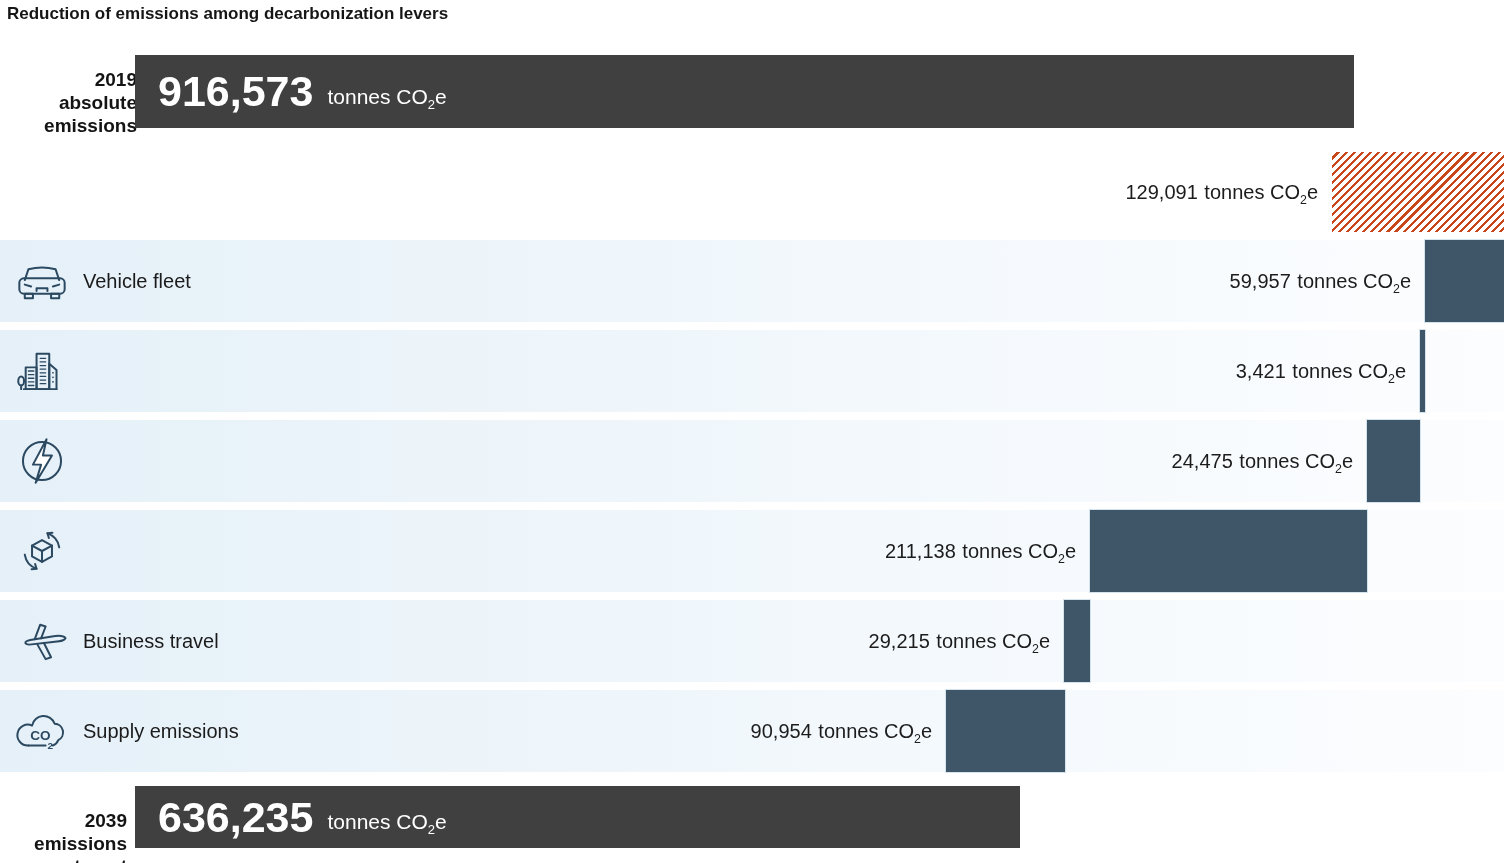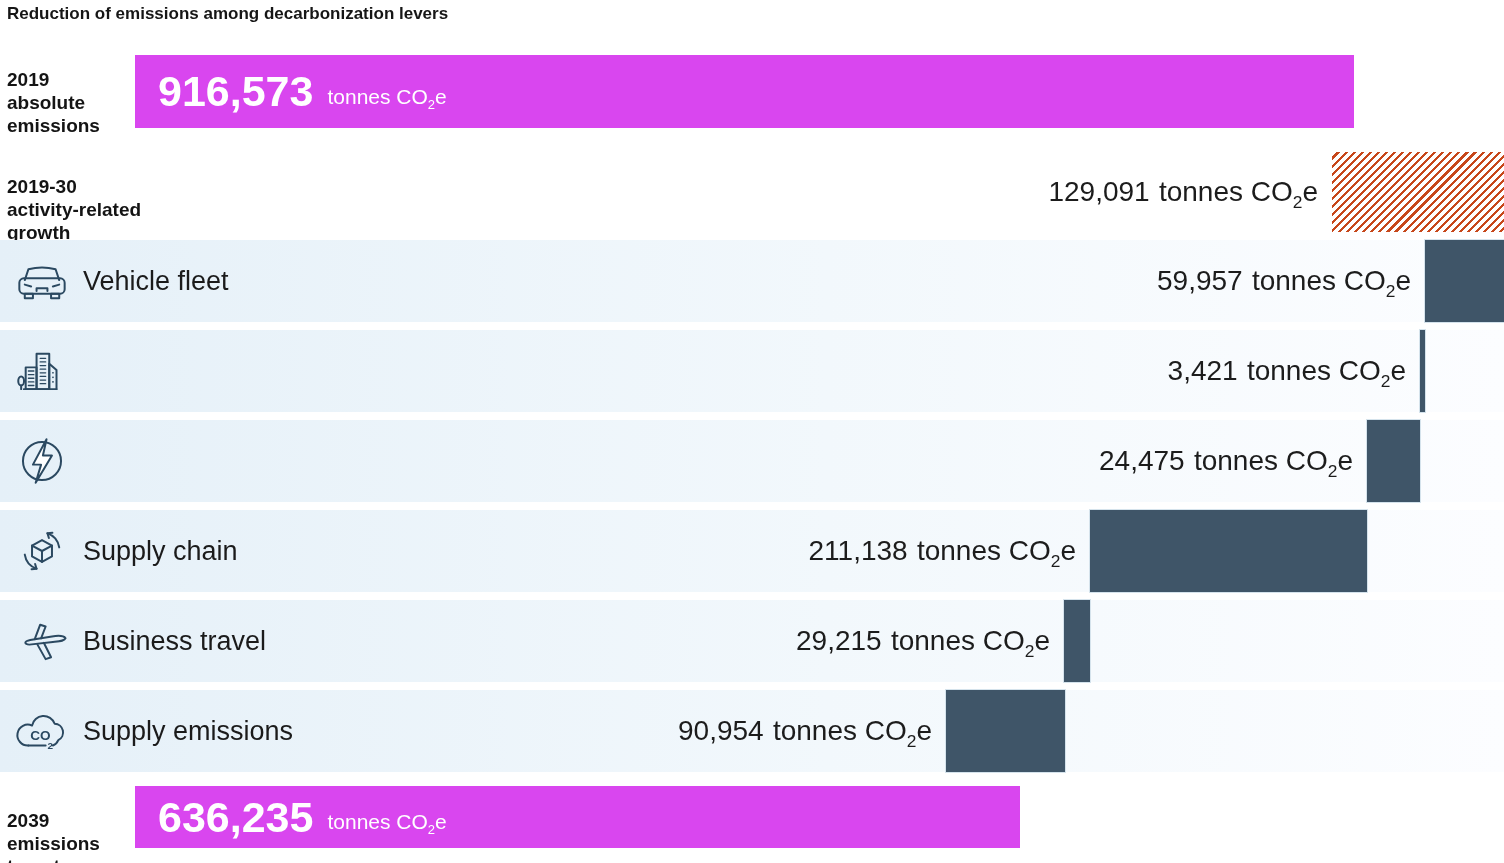--- a/index.html
+++ b/index.html
@@ -1,76 +1,73 @@
 <!DOCTYPE html>
 <html><head>
 <meta charset="utf-8">
 <style>
   html,body{margin:0;padding:0;background:#ffffff;}
   #stage{
     position:relative;width:1504px;height:863px;overflow:hidden;
-    font-family:"Liberation Sans",sans-serif;color:#1a1a1a;background:#fff;
+    font-family:"Liberation Sans",sans-serif;color:#1a1a1a;background:#fff;text-align:right;
   }
   .chart-title{
     position:absolute;left:7px;top:4px;font-size:17px;font-weight:bold;color:#161616;
   }
   .side-label{
     position:absolute;left:7px;font-size:19px;font-weight:bold;line-height:1.2;
     color:#141414;white-space:pre-line;margin-top:20px;
   }
   .row{position:absolute;left:0;width:1504px;}
   .row-bg{
     position:absolute;inset:0;
     background:linear-gradient(to right,#E5F0F8 0%,#F2F8FC 55%,#FCFDFF 100%);
   }
   .bar{position:absolute;top:0;bottom:0;}
-  .bar.orange{background:#d946ef;}
+  .bar.orange{background:#404040;}
   .bar.navy{background:#3F5568;box-shadow:0 0 0 1px #D5E3EC;}
   .bar.hatch{
     background:repeating-linear-gradient(135deg,#ffffff 0 3.5px,#C7471A 3.5px 5.7px);
   }
   .bigbar{
     position:absolute;display:flex;align-items:baseline;
     color:#ffffff;padding-left:23px;
   }
   .bigbar .num{font-size:43px;font-weight:bold;line-height:1;align-self:center;}
   .bigbar .unit{font-size:21px;margin-left:14px;align-self:center;padding-top:10px;}
   .value{
     position:absolute;top:0;bottom:0;display:flex;align-items:center;
-    font-size:28px;color:#1c1c1c;white-space:nowrap;
+    font-size:20px;color:#1c1c1c;white-space:nowrap;
   }
   .value .unit{margin-left:.33em;}
   sub{font-size:62%;line-height:0;}
   .icon{position:absolute;left:13px;top:50%;transform:translateY(-50%);width:58px;height:58px;}
   .icon svg{display:block;stroke:#2B4961;fill:none;stroke-width:2.2;
     stroke-linecap:round;stroke-linejoin:round;}
   .lever-label{
     position:absolute;left:83px;top:0;bottom:0;display:flex;align-items:center;
-    font-size:27px;color:#1b1b1b;
+    font-size:20px;color:#1b1b1b;
   }
 </style>
 </head>
 <body>
 
 <div id="stage">
 
   <div class="chart-title">Reduction of emissions among decarbonization levers</div>
 
   <div class="side-label" style="top:49px;width:130px">2019
 absolute
 emissions</div>
   <div class="bar orange bigbar" style="left:135px;top:55px;width:1196px;height:73px;">
     <span class="num">916,573</span>
     <span class="unit"><span>tonnes CO</span><sub>2</sub><span>e</span></span>
   </div>
 
   <div class="row" style="top:152px;height:80px">
-    <div class="side-label" style="top:4px;width:180px">2019-30
-activity-related
-growth</div>
     <span class="value" style="right:186px">
       <span>129,091</span>
         <span class="unit"><span>tonnes CO</span><sub>2</sub><span>e</span></span>
     </span>
     <div class="bar hatch" style="left:1332px;width:172px"></div>
   </div>
 
   <div class="row" style="top:240px;height:82px">
     <div class="row-bg"></div>
     <span class="icon">
@@ -131,21 +128,20 @@
     <span class="icon">
       <svg viewBox="0 0 64 64" width="58" height="58">
         <path d="M32 20 L43 26 V38 L32 44 L21 38 V26 Z"></path>
         <path d="M21 26 L32 32 L43 26 M32 32 V44"></path>
         <path d="M13 36 A19.5 19.5 0 0 0 26 51.5"></path>
         <path d="M26 51.5 l-5.5 .6 M26 51.5 l-1.6 -5.2"></path>
         <path d="M51 28 A19.5 19.5 0 0 0 38 12.5"></path>
         <path d="M38 12.5 l5.5 -.6 M38 12.5 l1.6 5.2"></path>
       </svg>
     </span>
-    <span class="lever-label">Supply chain</span>
     <span class="value" style="right:428px">
       <span>211,138</span>
         <span class="unit"><span>tonnes CO</span><sub>2</sub><span>e</span></span>
     </span>
     <div class="bar navy" style="left:1090px;width:277px"></div>
   </div>
 
   <div class="row" style="top:600px;height:82px">
     <div class="row-bg"></div>
     <span class="icon">

